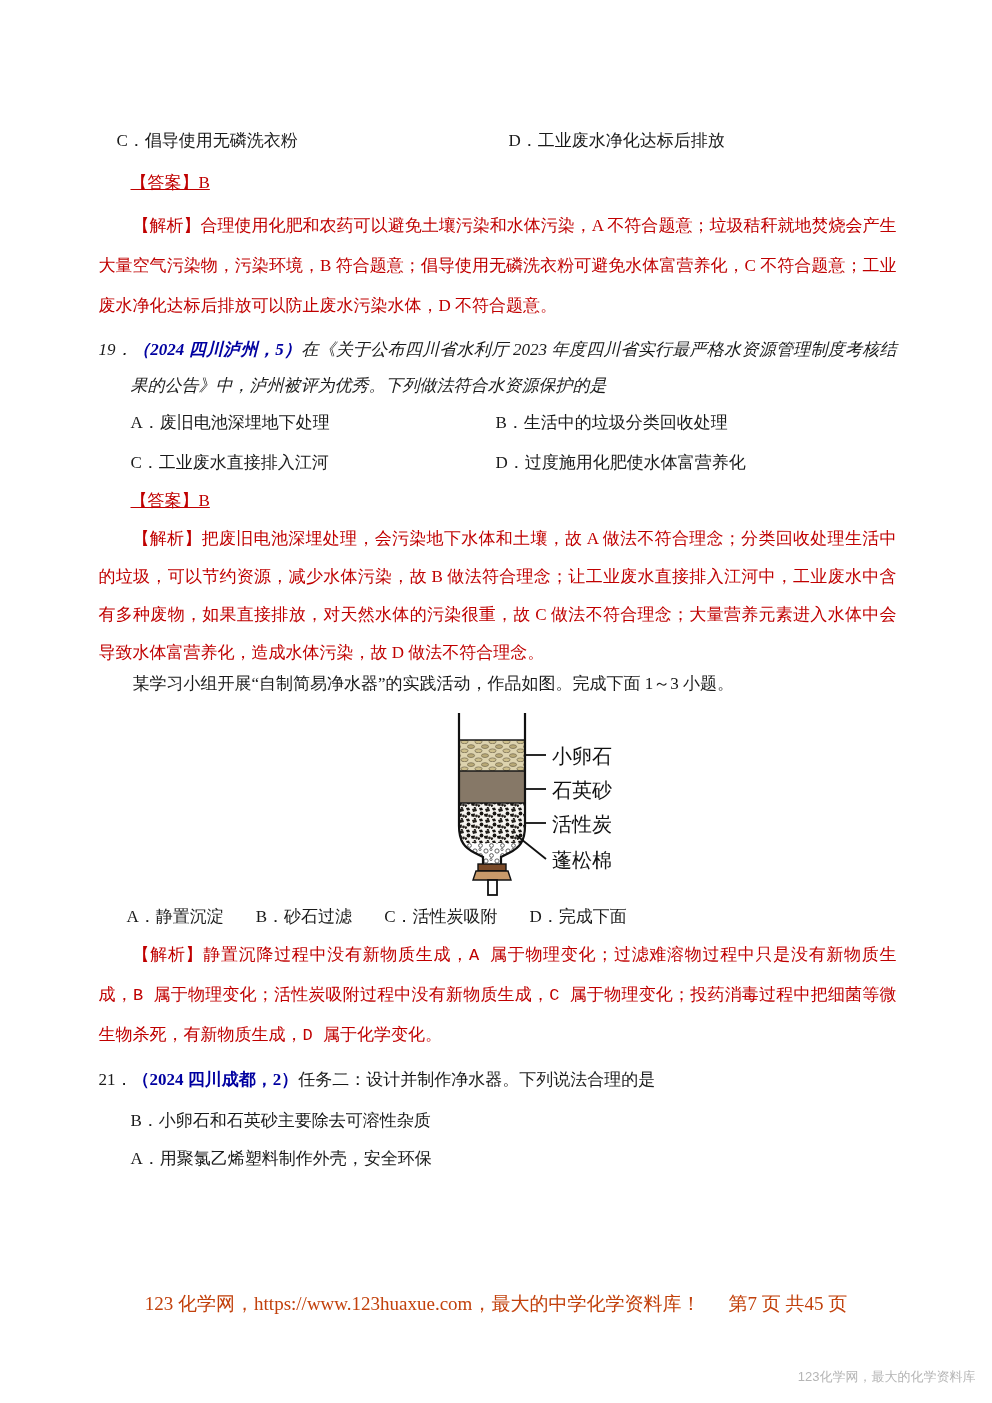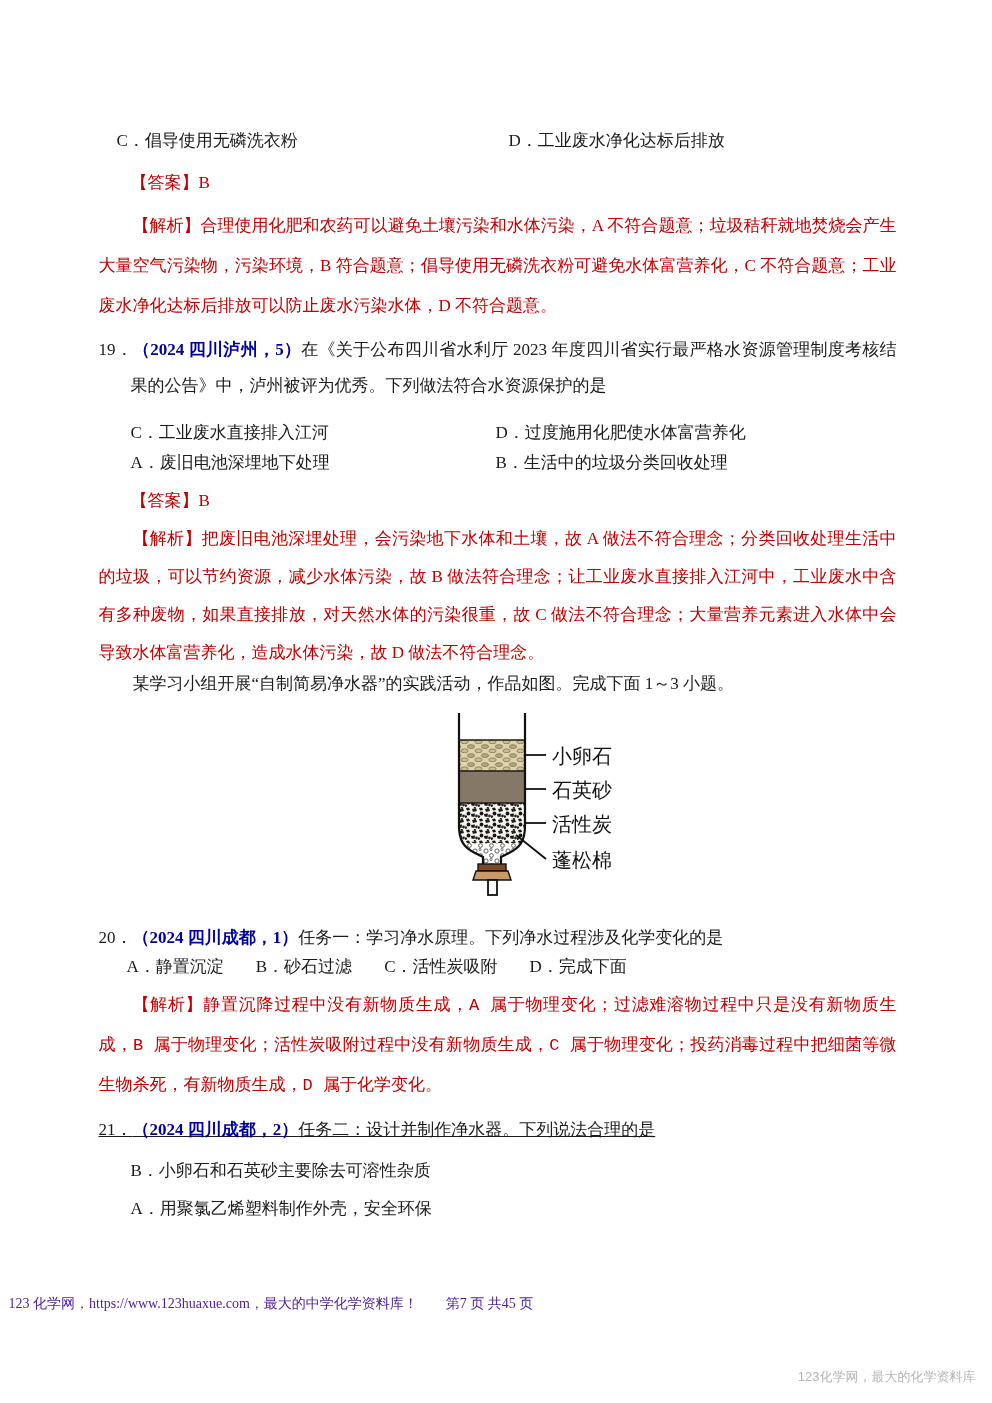--- a/index.html
+++ b/index.html
@@ -20,52 +20,53 @@
     left: 90px;
     right: 87px;
     top: 0;
   }
   .red { color: #c00000; }
   .blue { color: #0000a0; font-weight: bold; }
 
   
   .q18-opts { margin-top: 130px; padding-left: 18px; display: flex; line-height: 22px; }
   .q18-opts .col1 { width: 392px; }
-  .ans-line { margin-top: 20px; padding-left: 32px; line-height: 22px; }
+  .ans-line { margin-top: 20px; padding-left: 32px; line-height: 22px; text-decoration: underline; }
   .analysis { margin-top: 12px; line-height: 40px; text-indent: 2em; text-align: justify; }
   .analysis.lh38 { line-height: 38px; margin-top: 8px; }
   .analysis.lh40b { line-height: 40px; margin-top: 8px; font-family: Liberation Mono, monospace; }
 
   
   .stem { padding-left: 32px; text-indent: -32px; text-align: justify; }
-  .q19-stem { margin-top: 6px; line-height: 36px; }
+  .q19-stem { margin-top: 6px; line-height: 36px; font-style: italic; }
   .q20-stem { margin-top: 26px; line-height: 24px; }
-  .q21-stem { margin-top: 12px; line-height: 24px; text-decoration: underline; }
+  .q21-stem { margin-top: 12px; line-height: 24px; }
 
   
   .opt-2col { display: flex; padding-left: 32px; line-height: 22px; }
   .opt-2col .col1 { width: 365px; }
   .row1 { margin-top: 8px; }
   .rowN { margin-top: 18px; }
   .opt-inline { display: flex; gap: 32px; padding-left: 28px; line-height: 22px; margin-top: 6px; }
   .opt-single { padding-left: 32px; line-height: 22px; }
 
   .intro { line-height: 24px; text-indent: 2em; }
 
   
   .diagram { position: relative; margin-top: 12px; height: 192px; }
   .diagram svg { display: block; margin-left: 340px; }
 
   
   .footer {
     position: absolute;
     left: 0; right: 0;
     top: 1293px;
-    font-size: 14px;
-    color: #4c1d95;
+    text-align: center;
+    font-size: 19px;
+    color: #c2410c;
     line-height: 22px;
   }
   .footer .gap { display: inline-block; width: 28px; }
   .watermark {
     position: absolute;
     right: 8px;
     top: 1368px;
     font-size: 13px;
     color: #b5b5b5;
     font-family: "Liberation Sans", "DejaVu Sans", sans-serif;
@@ -78,27 +79,27 @@
   <div class="content">
 
     <div class="q18-opts">
       <span class="col1">C．倡导使用无磷洗衣粉</span>
       <span>D．工业废水净化达标后排放</span>
     </div>
     <div class="ans-line red">【答案】B</div>
     <div class="analysis red">【解析】合理使用化肥和农药可以避免土壤污染和水体污染，A 不符合题意；垃圾秸秆就地焚烧会产生大量空气污染物，污染环境，B 符合题意；倡导使用无磷洗衣粉可避免水体富营养化，C 不符合题意；工业废水净化达标后排放可以防止废水污染水体，D 不符合题意。</div>
 
     <p class="stem q19-stem"><span>19．</span><span class="blue">（2024 四川泸州，5）</span><span>在《关于公布四川省水利厅 2023 年度四川省实行最严格水资源管理制度考核结果的公告》中，泸州被评为优秀。下列做法符合水资源保护的是</span></p>
+    <div class="opt-2col row1">
+      <span class="col1">A．废旧电池深埋地下处理</span>
+      <span>B．生活中的垃圾分类回收处理</span>
+    </div>
     <div class="opt-2col rowN">
       <span class="col1">C．工业废水直接排入江河</span>
       <span>D．过度施用化肥使水体富营养化</span>
-    </div>
-    <div class="opt-2col row1">
-      <span class="col1">A．废旧电池深埋地下处理</span>
-      <span>B．生活中的垃圾分类回收处理</span>
     </div>
     <div class="ans-line red" style="margin-top:16px">【答案】B</div>
     <div class="analysis lh38 red">【解析】把废旧电池深埋处理，会污染地下水体和土壤，故 A 做法不符合理念；分类回收处理生活中的垃圾，可以节约资源，减少水体污染，故 B 做法符合理念；让工业废水直接排入江河中，工业废水中含有多种废物，如果直接排放，对天然水体的污染很重，故 C 做法不符合理念；大量营养元素进入水体中会导致水体富营养化，造成水体污染，故 D 做法不符合理念。</div>
 
     <p class="intro">某学习小组开展“自制简易净水器”的实践活动，作品如图。完成下面 1～3 小题。</p>
 
     <div class="diagram">
       <svg width="250" height="190" viewBox="0 0 250 190">
         <defs>
           <pattern id="pebbles" width="14" height="9" patternUnits="userSpaceOnUse">
@@ -151,21 +152,20 @@
         <line x1="86" y1="115" x2="107" y2="115" stroke="#111111" stroke-width="1.8"></line>
         <line x1="77" y1="127" x2="107" y2="151" stroke="#111111" stroke-width="1.8"></line>
 
         <text x="113" y="55" font-size="20" fill="#111111">小卵石</text>
         <text x="113" y="89" font-size="20" fill="#111111">石英砂</text>
         <text x="113" y="123" font-size="20" fill="#111111">活性炭</text>
         <text x="113" y="159" font-size="20" fill="#111111">蓬松棉</text>
       </svg>
     </div>
 
-    <p class="stem q20-stem"><span>20．</span><span class="blue">（2024 四川成都，1）</span><span>任务一：学习净水原理。下列净水过程涉及化学变化的是</span></p>
     <div class="opt-inline">
       <span>A．静置沉淀</span>
       <span>B．砂石过滤</span>
       <span>C．活性炭吸附</span>
       <span>D．完成下面</span>
     </div>
     <div class="analysis lh40b red">【解析】静置沉降过程中没有新物质生成，A 属于物理变化；过滤难溶物过程中只是没有新物质生成，B 属于物理变化；活性炭吸附过程中没有新物质生成，C 属于物理变化；投药消毒过程中把细菌等微生物杀死，有新物质生成，D 属于化学变化。</div>
 
     <p class="stem q21-stem"><span>21．</span><span class="blue">（2024 四川成都，2）</span><span>任务二：设计并制作净水器。下列说法合理的是</span></p>
     <div class="opt-single" style="margin-top:18px">B．小卵石和石英砂主要除去可溶性杂质</div>

